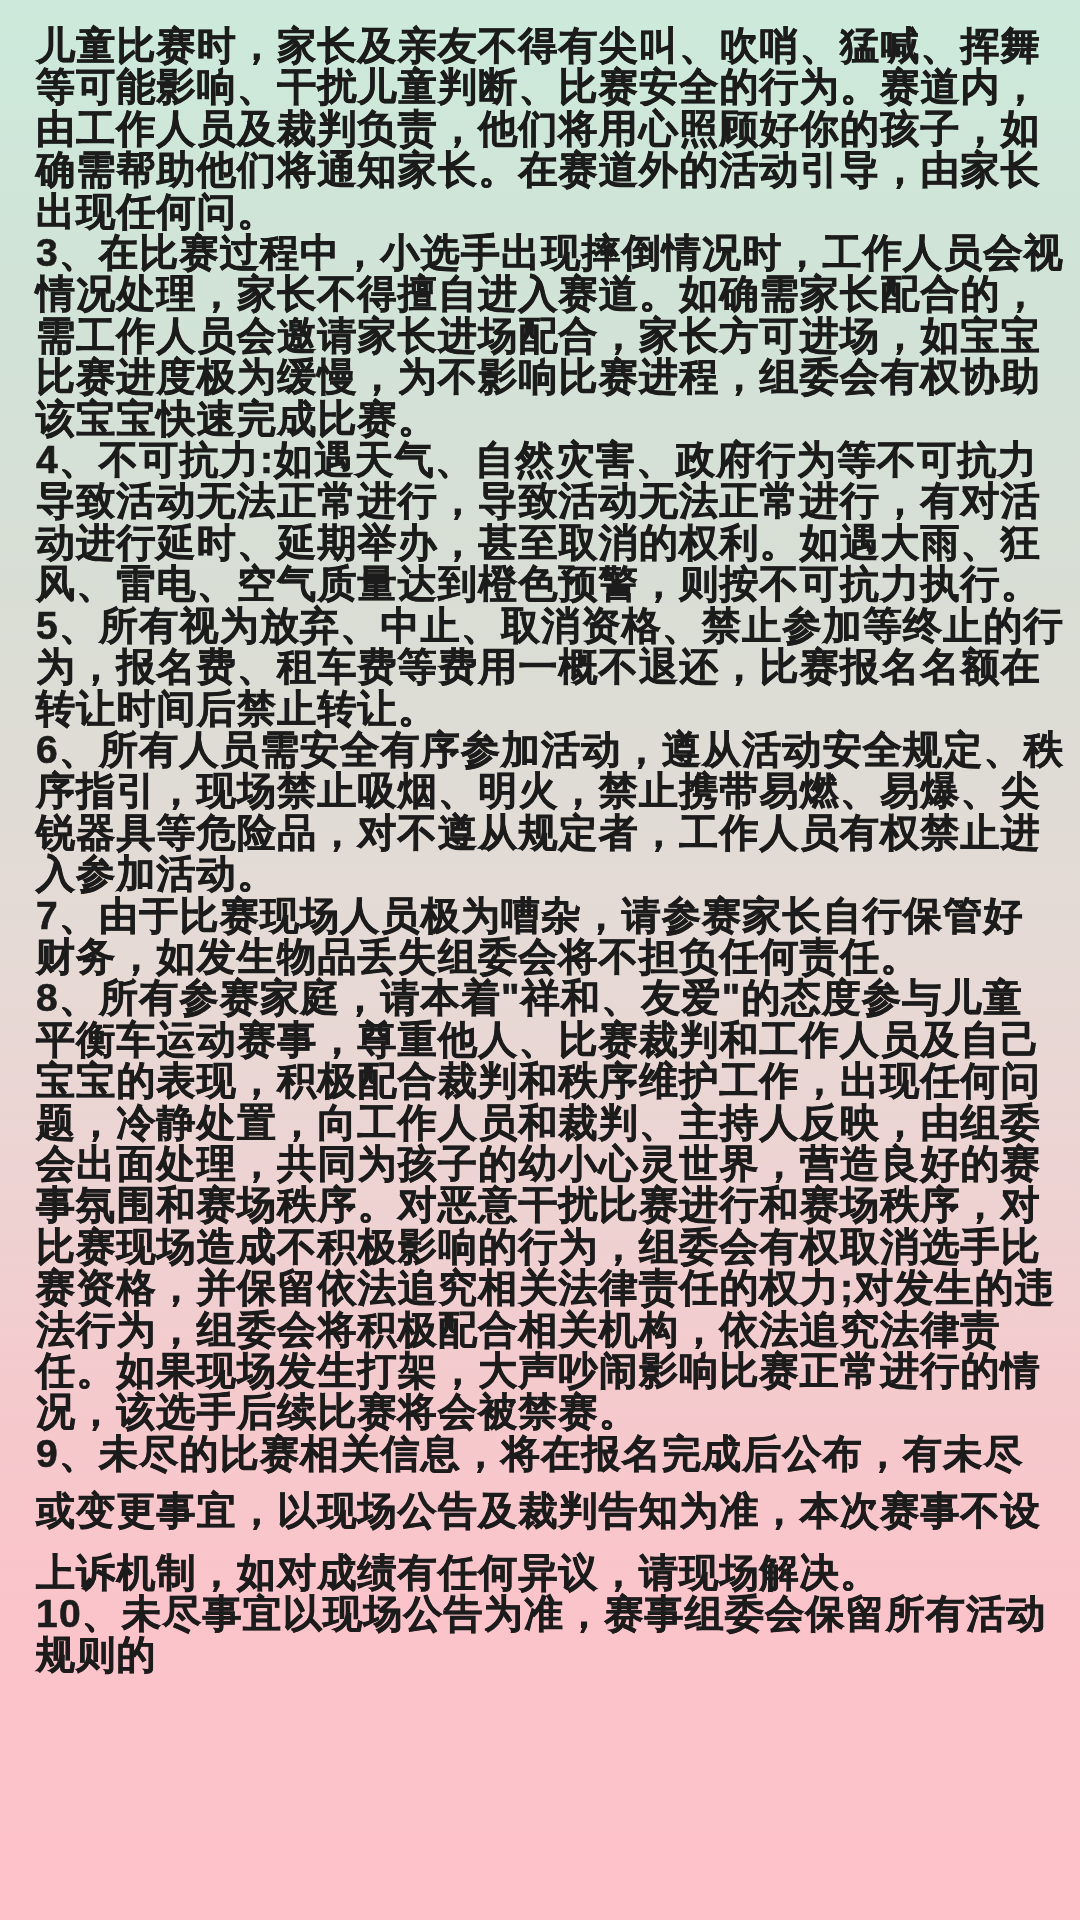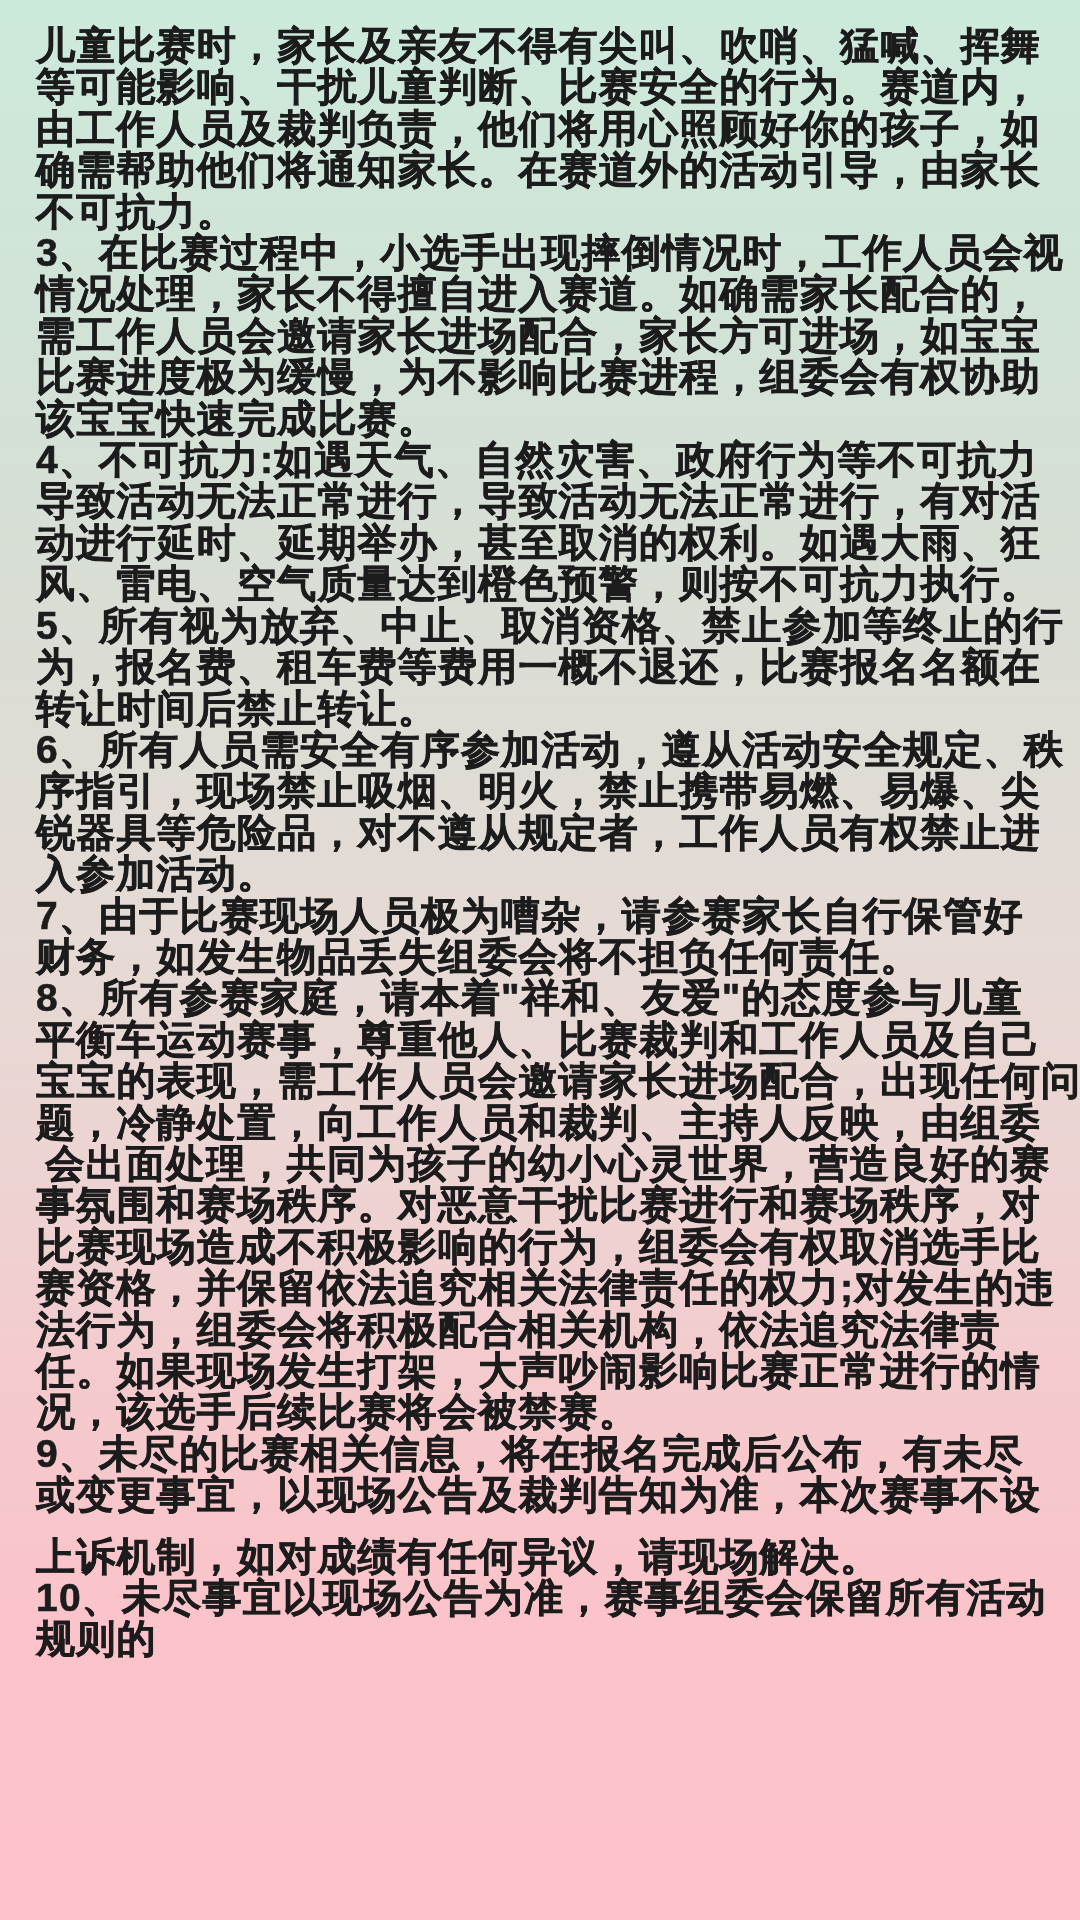--- a/index.html
+++ b/index.html
@@ -33,49 +33,49 @@
 </style>
 </head>
 <body>
 
 <div class="page" style="background: linear-gradient(rgb(204, 234, 219) 0%, rgb(209, 227, 215) 15%, rgb(216, 222, 213) 30%, rgb(230, 218, 213) 50%, rgb(238, 210, 210) 63%, rgb(244, 202, 205) 72%, rgb(251, 195, 202) 85%, rgb(253, 194, 202) 100%);">
   <div class="text-block">
       <div class="text-line" style="color: rgb(28, 28, 28);">儿童比赛时，家长及亲友不得有尖叫、吹哨、猛喊、挥舞</div>
       <div class="text-line" style="color: rgb(28, 28, 28);">等可能影响、干扰儿童判断、比赛安全的行为。赛道内，</div>
       <div class="text-line" style="color: rgb(28, 28, 28);">由工作人员及裁判负责，他们将用心照顾好你的孩子，如</div>
       <div class="text-line" style="color: rgb(28, 28, 28);">确需帮助他们将通知家长。在赛道外的活动引导，由家长</div>
-      <div class="text-line" style="color: rgb(28, 28, 28);">不可抗力。</div>
+      <div class="text-line" style="color: rgb(28, 28, 28);">出现任何问。</div>
       <div class="text-line" style="color: rgb(28, 28, 28);">3、在比赛过程中，小选手出现摔倒情况时，工作人员会视</div>
       <div class="text-line" style="color: rgb(28, 28, 28);">情况处理，家长不得擅自进入赛道。如确需家长配合的，</div>
       <div class="text-line" style="color: rgb(28, 28, 28);">需工作人员会邀请家长进场配合，家长方可进场，如宝宝</div>
       <div class="text-line" style="color: rgb(28, 28, 28);">比赛进度极为缓慢，为不影响比赛进程，组委会有权协助</div>
       <div class="text-line" style="color: rgb(28, 28, 28);">该宝宝快速完成比赛。</div>
       <div class="text-line" style="color: rgb(28, 28, 28);">4、不可抗力:如遇天气、自然灾害、政府行为等不可抗力</div>
       <div class="text-line" style="color: rgb(28, 28, 28);">导致活动无法正常进行，导致活动无法正常进行，有对活</div>
       <div class="text-line" style="color: rgb(28, 28, 28);">动进行延时、延期举办，甚至取消的权利。如遇大雨、狂</div>
       <div class="text-line" style="color: rgb(28, 28, 28);">风、雷电、空气质量达到橙色预警，则按不可抗力执行。</div>
       <div class="text-line" style="color: rgb(28, 28, 28);">5、所有视为放弃、中止、取消资格、禁止参加等终止的行</div>
       <div class="text-line" style="color: rgb(28, 28, 28);">为，报名费、租车费等费用一概不退还，比赛报名名额在</div>
       <div class="text-line" style="color: rgb(28, 28, 28);">转让时间后禁止转让。</div>
       <div class="text-line" style="color: rgb(28, 28, 28);">6、所有人员需安全有序参加活动，遵从活动安全规定、秩</div>
       <div class="text-line" style="color: rgb(28, 28, 28);">序指引，现场禁止吸烟、明火，禁止携带易燃、易爆、尖</div>
       <div class="text-line" style="color: rgb(28, 28, 28);">锐器具等危险品，对不遵从规定者，工作人员有权禁止进</div>
       <div class="text-line" style="color: rgb(28, 28, 28);">入参加活动。</div>
       <div class="text-line" style="color: rgb(28, 28, 28);">7、由于比赛现场人员极为嘈杂，请参赛家长自行保管好</div>
       <div class="text-line" style="color: rgb(28, 28, 28);">财务，如发生物品丢失组委会将不担负任何责任。</div>
       <div class="text-line" style="color: rgb(28, 28, 28);">8、所有参赛家庭，请本着"祥和、友爱"的态度参与儿童</div>
       <div class="text-line" style="color: rgb(28, 28, 28);">平衡车运动赛事，尊重他人、比赛裁判和工作人员及自己</div>
-      <div class="text-line" style="color: rgb(28, 28, 28);">宝宝的表现，需工作人员会邀请家长进场配合，出现任何问</div>
+      <div class="text-line" style="color: rgb(28, 28, 28);">宝宝的表现，积极配合裁判和秩序维护工作，出现任何问</div>
       <div class="text-line" style="color: rgb(28, 28, 28);">题，冷静处置，向工作人员和裁判、主持人反映，由组委</div>
-      <div class="text-line" style="color: rgb(28, 28, 28); text-align: center;">会出面处理，共同为孩子的幼小心灵世界，营造良好的赛</div>
+      <div class="text-line" style="color: rgb(28, 28, 28);">会出面处理，共同为孩子的幼小心灵世界，营造良好的赛</div>
       <div class="text-line" style="color: rgb(28, 28, 28);">事氛围和赛场秩序。对恶意干扰比赛进行和赛场秩序，对</div>
       <div class="text-line" style="color: rgb(28, 28, 28);">比赛现场造成不积极影响的行为，组委会有权取消选手比</div>
       <div class="text-line" style="color: rgb(28, 28, 28);">赛资格，并保留依法追究相关法律责任的权力;对发生的违</div>
       <div class="text-line" style="color: rgb(28, 28, 28);">法行为，组委会将积极配合相关机构，依法追究法律责</div>
       <div class="text-line" style="color: rgb(28, 28, 28);">任。如果现场发生打架，大声吵闹影响比赛正常进行的情</div>
       <div class="text-line" style="color: rgb(28, 28, 28);">况，该选手后续比赛将会被禁赛。</div>
       <div class="text-line" style="color: rgb(28, 28, 28);">9、未尽的比赛相关信息，将在报名完成后公布，有未尽</div>
-      <div class="text-line" style="color: rgb(28, 28, 28);">或变更事宜，以现场公告及裁判告知为准，本次赛事不设</div>
+      <div class="text-line" style="color: rgb(28, 28, 28); margin-top: 16px;">或变更事宜，以现场公告及裁判告知为准，本次赛事不设</div>
       <div class="text-line" style="color: rgb(28, 28, 28); margin-top: 20px;">上诉机制，如对成绩有任何异议，请现场解决。</div>
       <div class="text-line" style="color: rgb(28, 28, 28);">10、未尽事宜以现场公告为准，赛事组委会保留所有活动</div>
       <div class="text-line" style="color: rgb(28, 28, 28);">规则的</div>
     </div>
 </div>
 
 </body></html>

